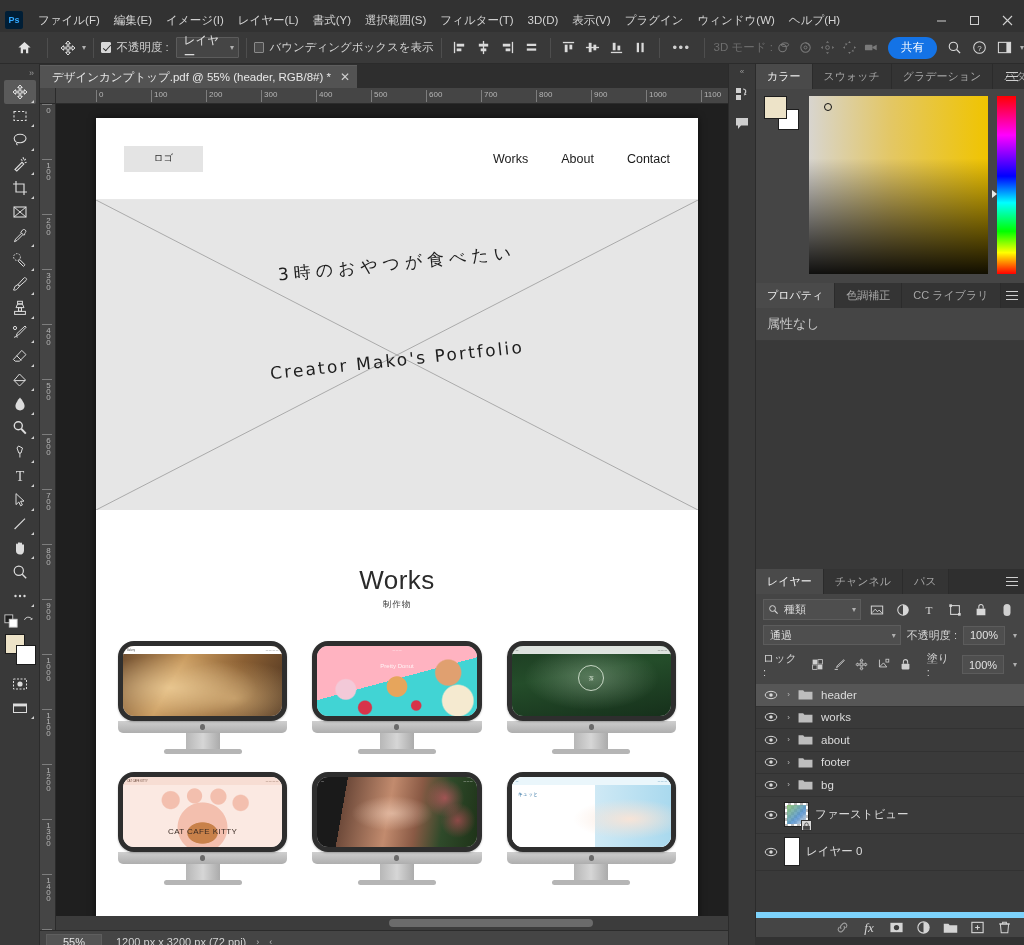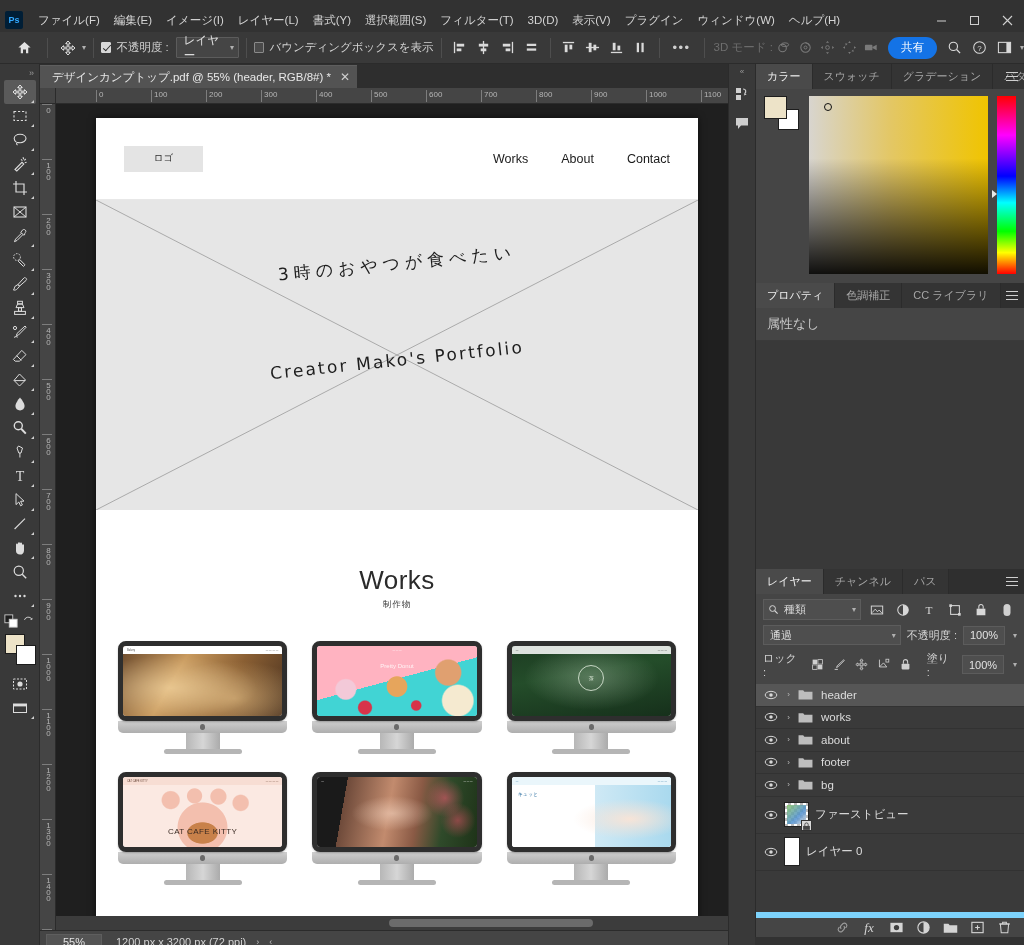--- a/index.html
+++ b/index.html
@@ -122,21 +122,21 @@
   .hero-l2{top:150px;font-size:17px;letter-spacing:2.2px;transform:rotate(-6deg);}
   
   .works-sec{padding-top:55px;background:#fff;}
   .works-title{text-align:center;font-size:26px;color:#2b2b2b;font-weight:400;letter-spacing:.5px;
       font-family:"Liberation Sans",sans-serif;}
   .works-sub{text-align:center;font-size:8.5px;color:#3a3a3a;margin-top:3px;letter-spacing:1px;
       font-family:"DejaVu Sans",sans-serif;}
   .works-grid{display:grid;grid-template-columns:repeat(3,1fr);gap:18px 25px;padding:30px 22px 0 22px;}
   .mock{position:relative;}
   .mock .screen{
-    border:5px solid #2e2e2e;border-radius:8px;height:80px;overflow:hidden;background:#ddd;
+    border:5px solid #2e2e2e;border-radius:16px;height:80px;overflow:hidden;background:#ddd;
     box-shadow:0 1px 2px rgba(0,0,0,.25);position:relative;
   }
   .mock .chinbar{height:12px;background:linear-gradient(#cfcfcf,#aeaeae);
     border-radius:0 0 5px 5px;display:flex;align-items:center;justify-content:center;}
   .mock .apple{width:5px;height:6px;background:#6a6a6a;border-radius:50% 50% 45% 45%;}
   .mock .neck{width:34px;height:16px;background:linear-gradient(90deg,#b7b7b7,#d6d6d6,#ababab);margin:0 auto;}
   .mock .base{width:78px;height:5px;background:#b5b5b5;border-radius:3px;margin:0 auto;}
   .sitebar{position:absolute;left:0;top:0;right:0;height:8px;display:flex;align-items:center;
      justify-content:space-between;padding:0 4px;font-size:2.6px;color:#555;z-index:3;}
   .sshot{position:absolute;inset:0;}

